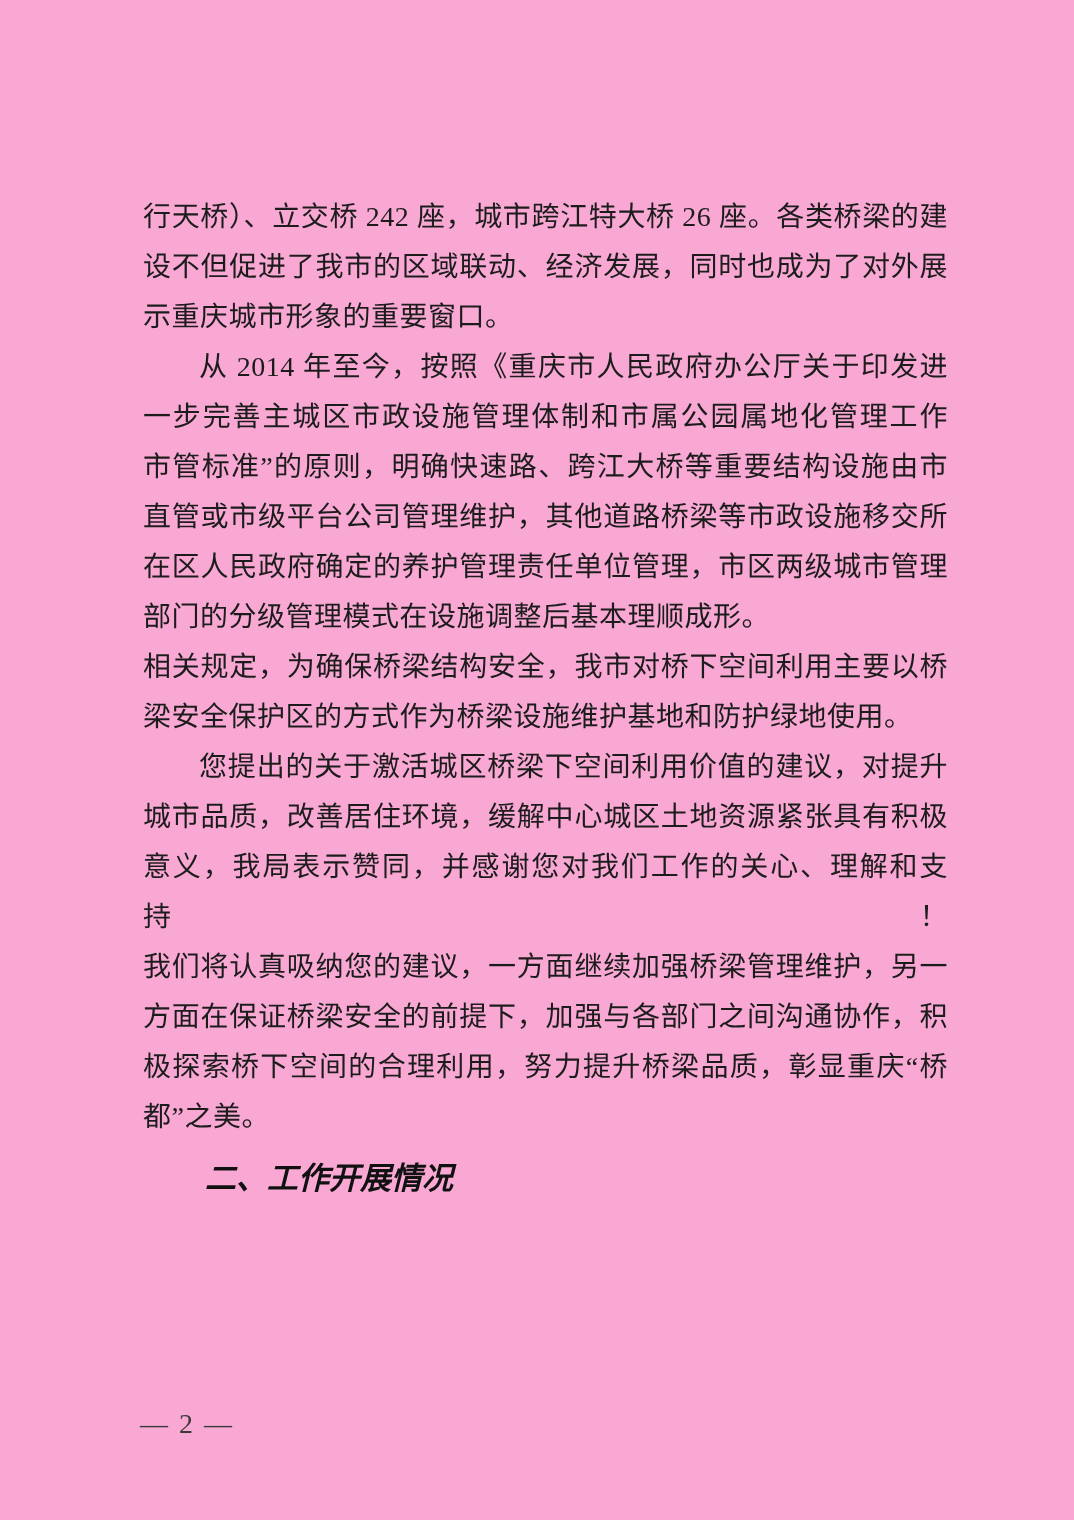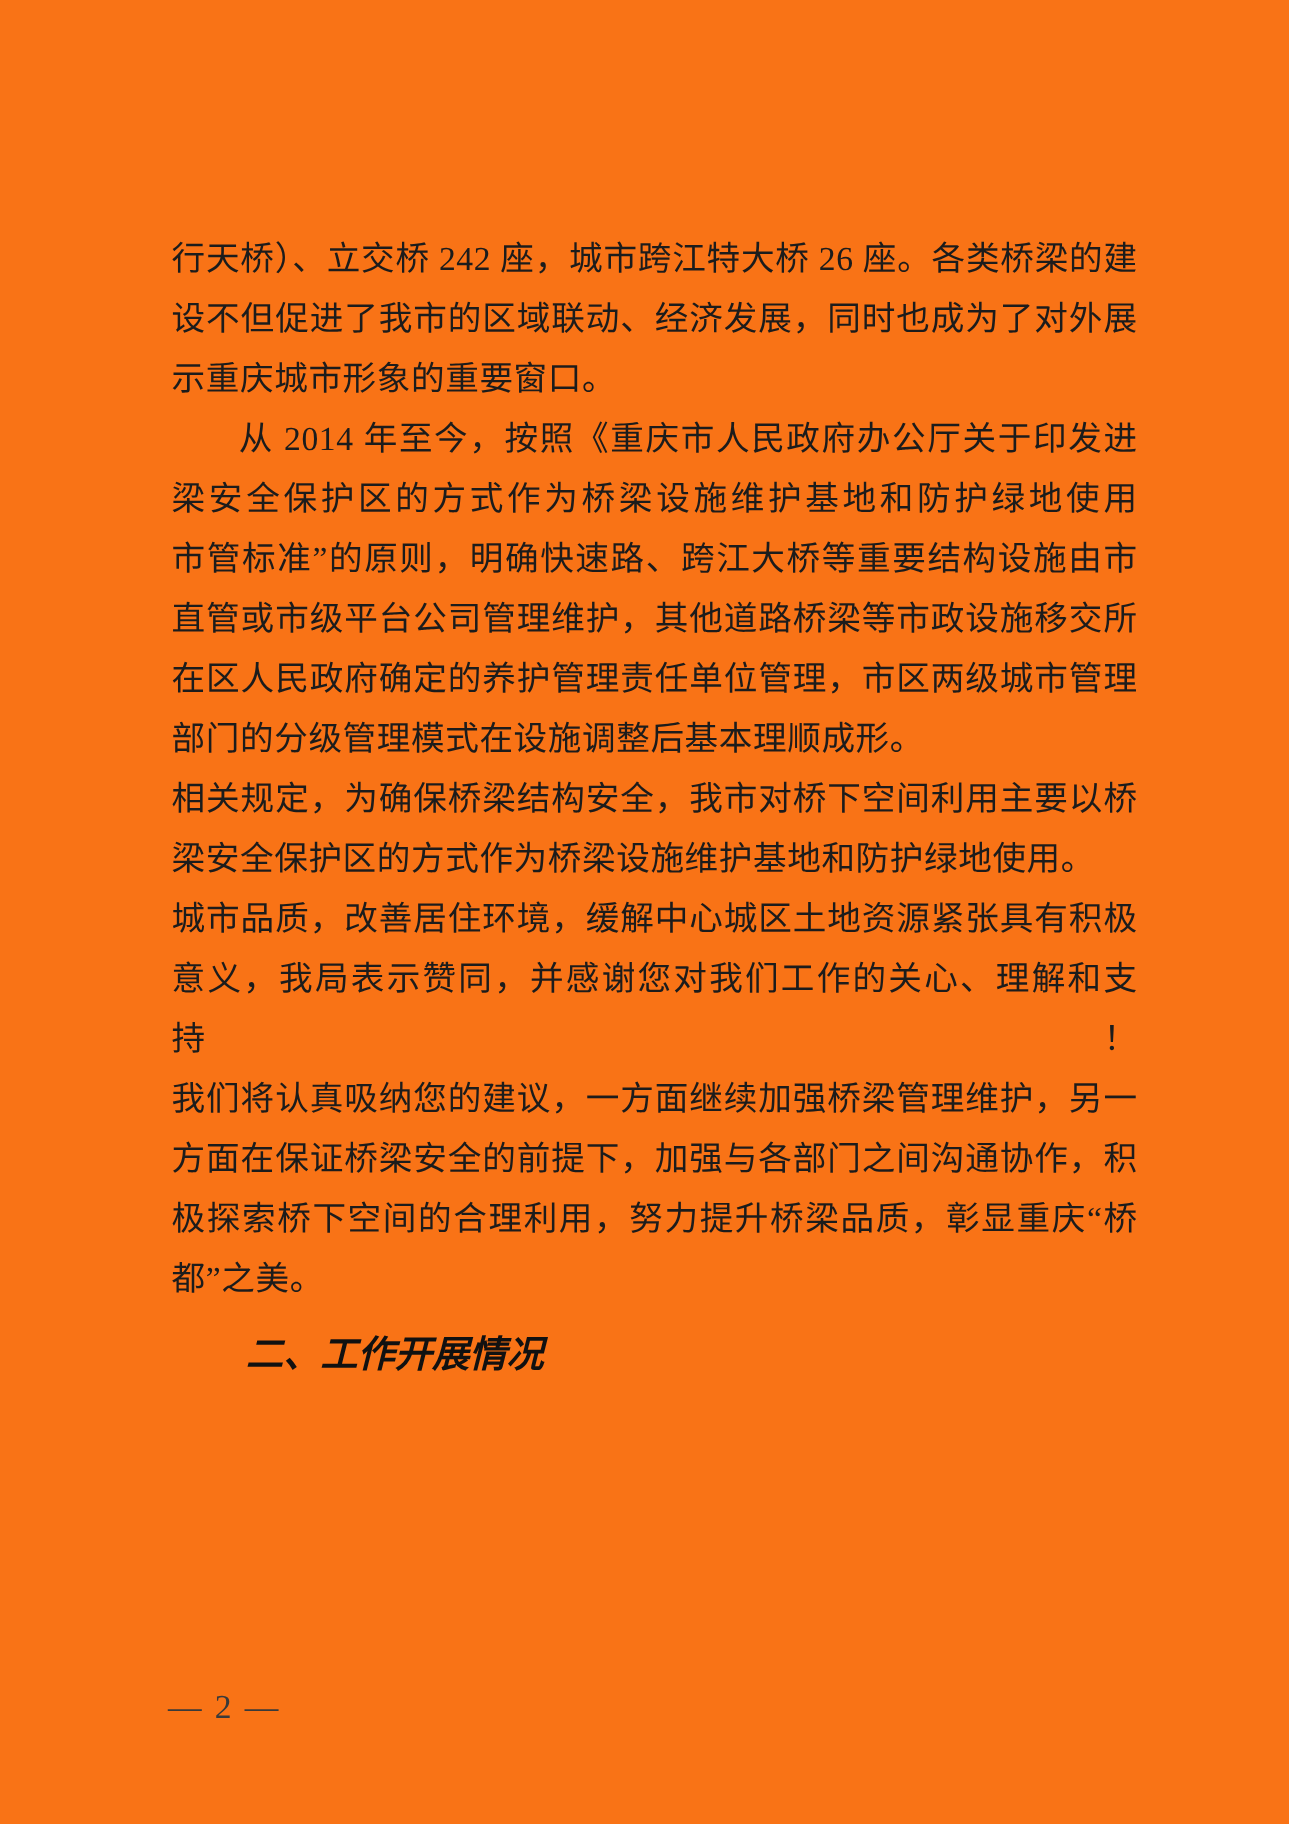--- a/index.html
+++ b/index.html
@@ -11,21 +11,21 @@
     height: 1520px;
     position: relative;
     background: #ffffff;
     font-family: "Liberation Serif", "DejaVu Serif", serif;
     color: #1c1c1c;
     overflow: hidden;
   }
   .page {
     position: absolute;
     inset: 0;
-    background: #f97316;
+    background: #f9a8d4;
   }
   .body-text {
     position: absolute;
     left: 143px;
     top: 192px;
     width: 805px;
   }
   p.line {
     margin: 0;
     padding: 0;
@@ -70,29 +70,30 @@
 
 <div class="page">
 
   <div class="body-text">
 
     <p class="line">行天桥）、立交桥 242 座，城市跨江特大桥 26 座。各类桥梁的建</p>
     <p class="line">设不但促进了我市的区域联动、经济发展，同时也成为了对外展</p>
     <p class="line last">示重庆城市形象的重要窗口。</p>
 
     <p class="line indent">从 2014 年至今，按照《重庆市人民政府办公厅关于印发进</p>
-    <p class="line">梁安全保护区的方式作为桥梁设施维护基地和防护绿地使用</p>
+    <p class="line">一步完善主城区市政设施管理体制和市属公园属地化管理工作</p>
     <p class="line">市管标准”的原则，明确快速路、跨江大桥等重要结构设施由市</p>
     <p class="line">直管或市级平台公司管理维护，其他道路桥梁等市政设施移交所</p>
     <p class="line">在区人民政府确定的养护管理责任单位管理，市区两级城市管理</p>
     <p class="line last">部门的分级管理模式在设施调整后基本理顺成形。</p>
 
     <p class="line">相关规定，为确保桥梁结构安全，我市对桥下空间利用主要以桥</p>
     <p class="line last">梁安全保护区的方式作为桥梁设施维护基地和防护绿地使用。</p>
 
+    <p class="line indent">您提出的关于激活城区桥梁下空间利用价值的建议，对提升</p>
     <p class="line">城市品质，改善居住环境，缓解中心城区土地资源紧张具有积极</p>
     <p class="line">意义，我局表示赞同，并感谢您对我们工作的关心、理解和支持！</p>
     <p class="line">我们将认真吸纳您的建议，一方面继续加强桥梁管理维护，另一</p>
     <p class="line">方面在保证桥梁安全的前提下，加强与各部门之间沟通协作，积</p>
     <p class="line">极探索桥下空间的合理利用，努力提升桥梁品质，彰显重庆“桥</p>
     <p class="line last">都”之美。</p>
 
     <p class="heading">二、工作开展情况</p>
 
   </div>

